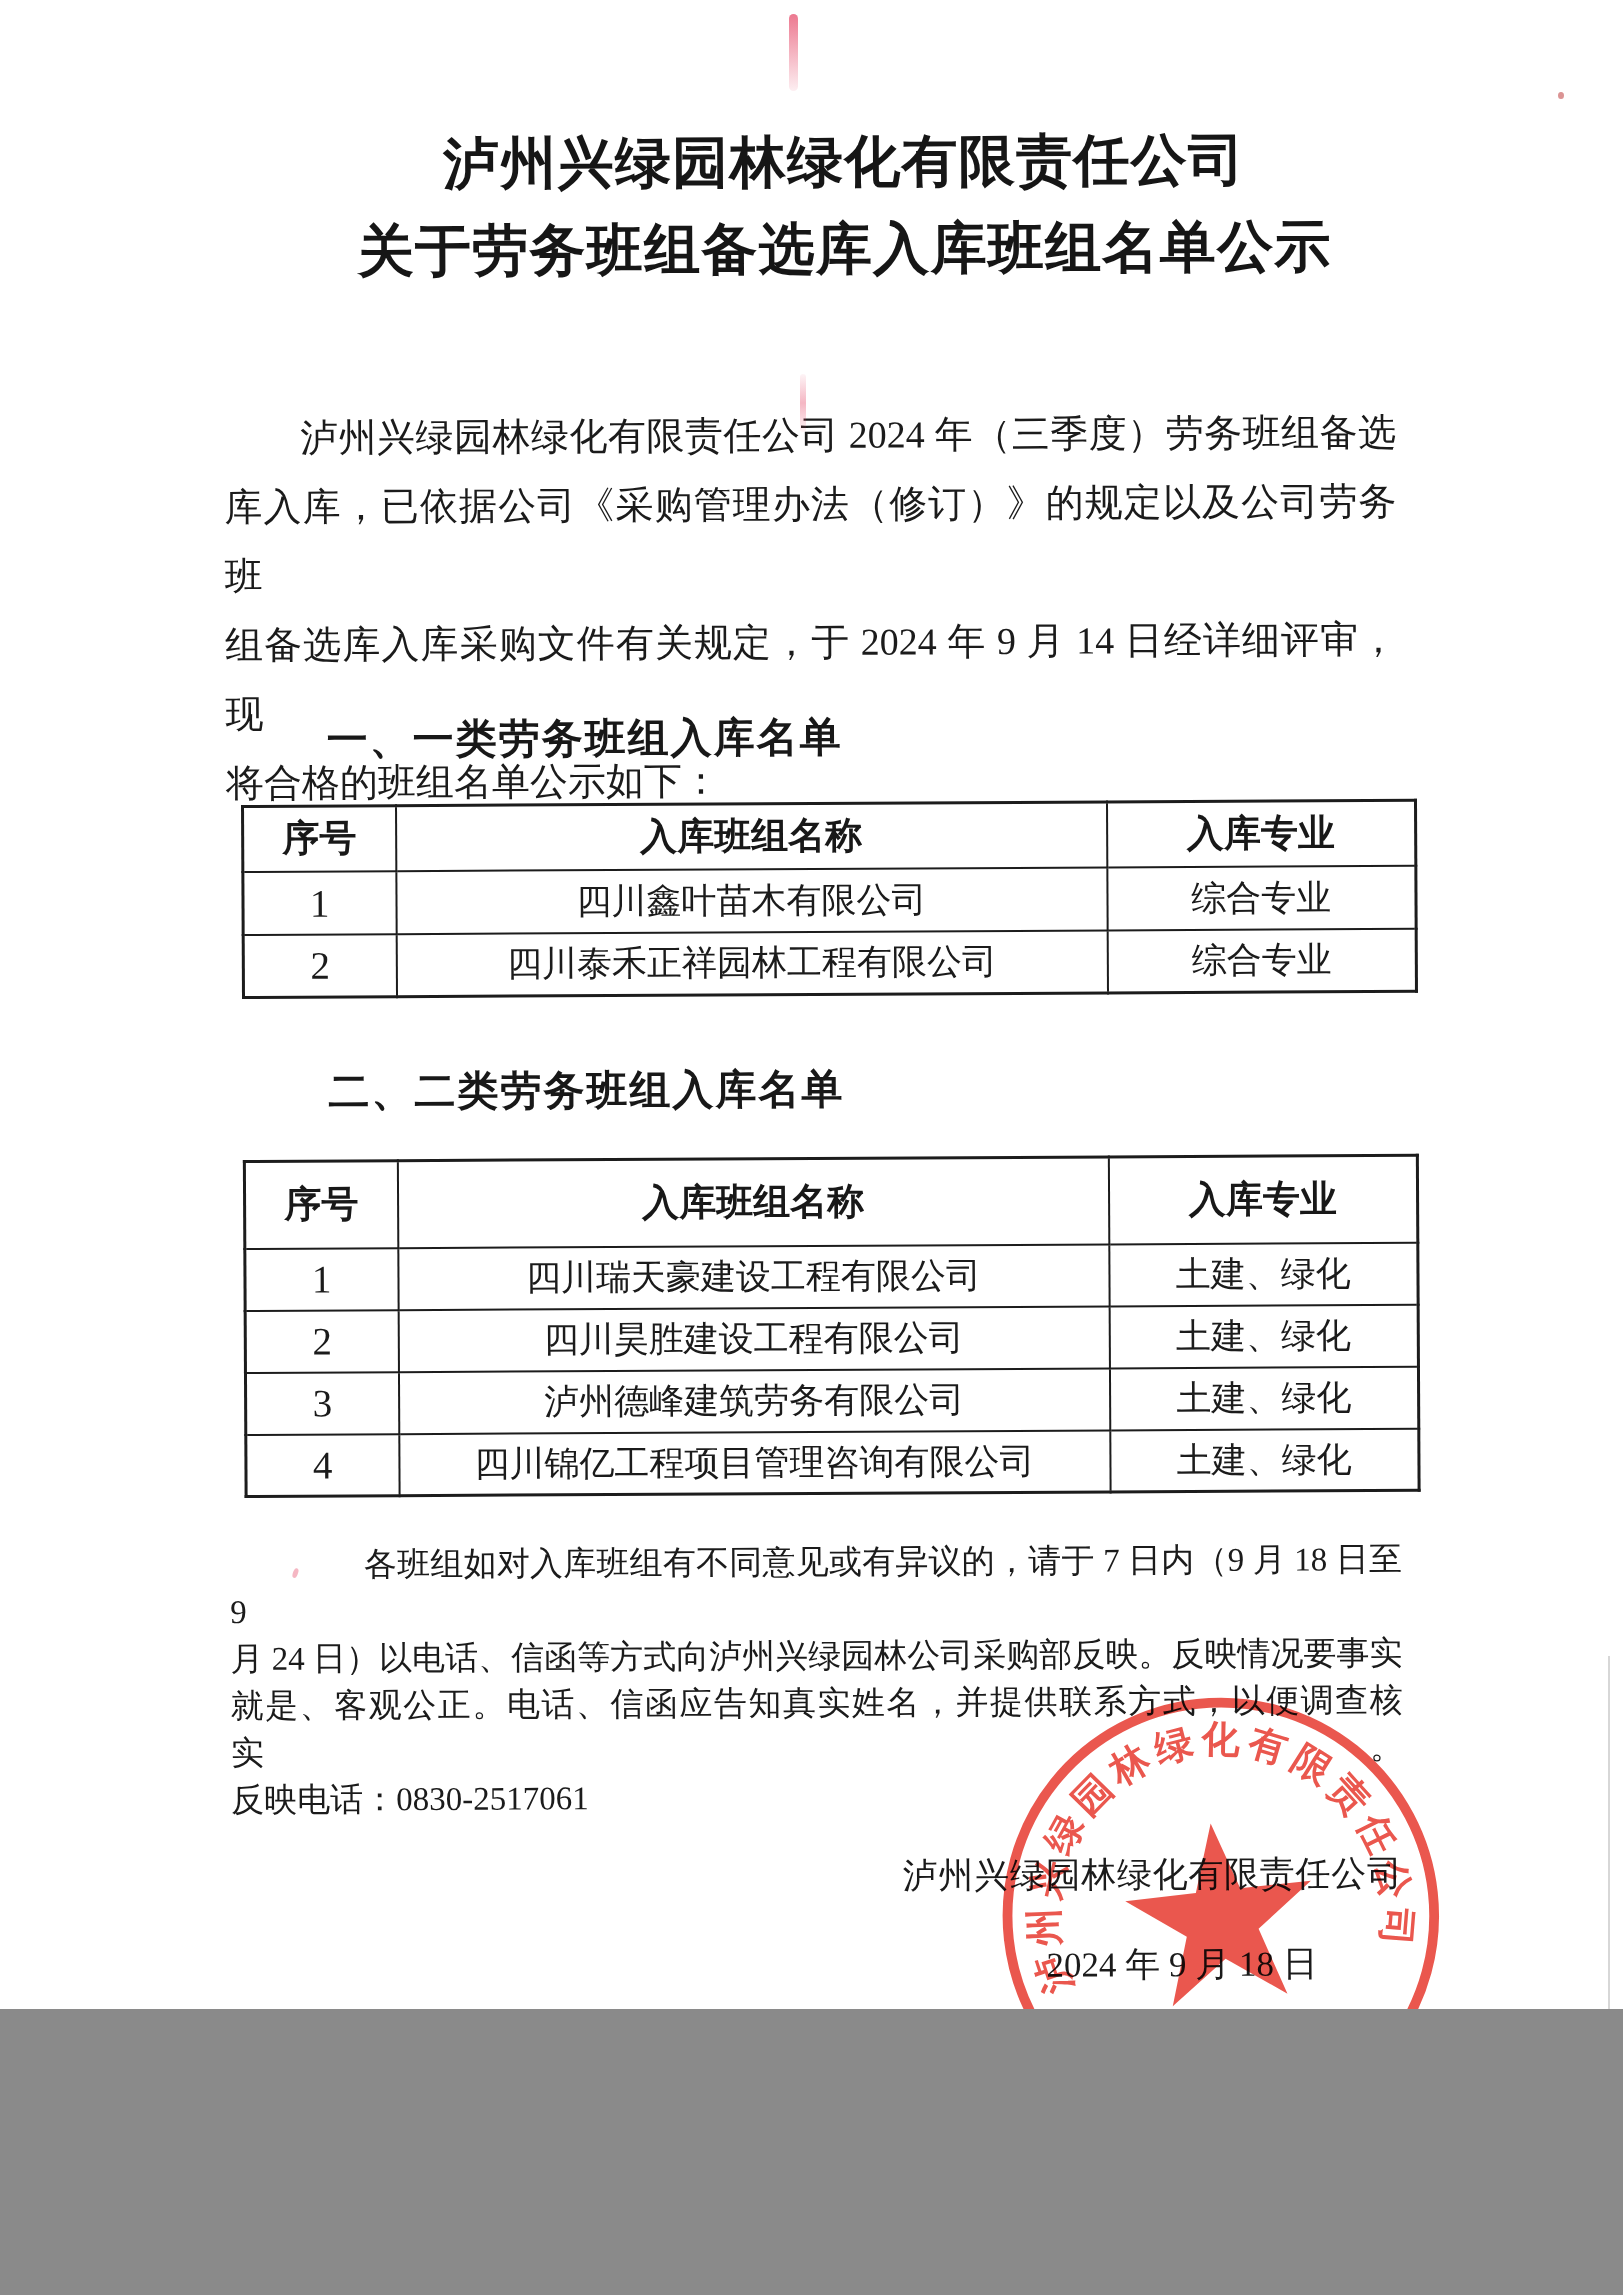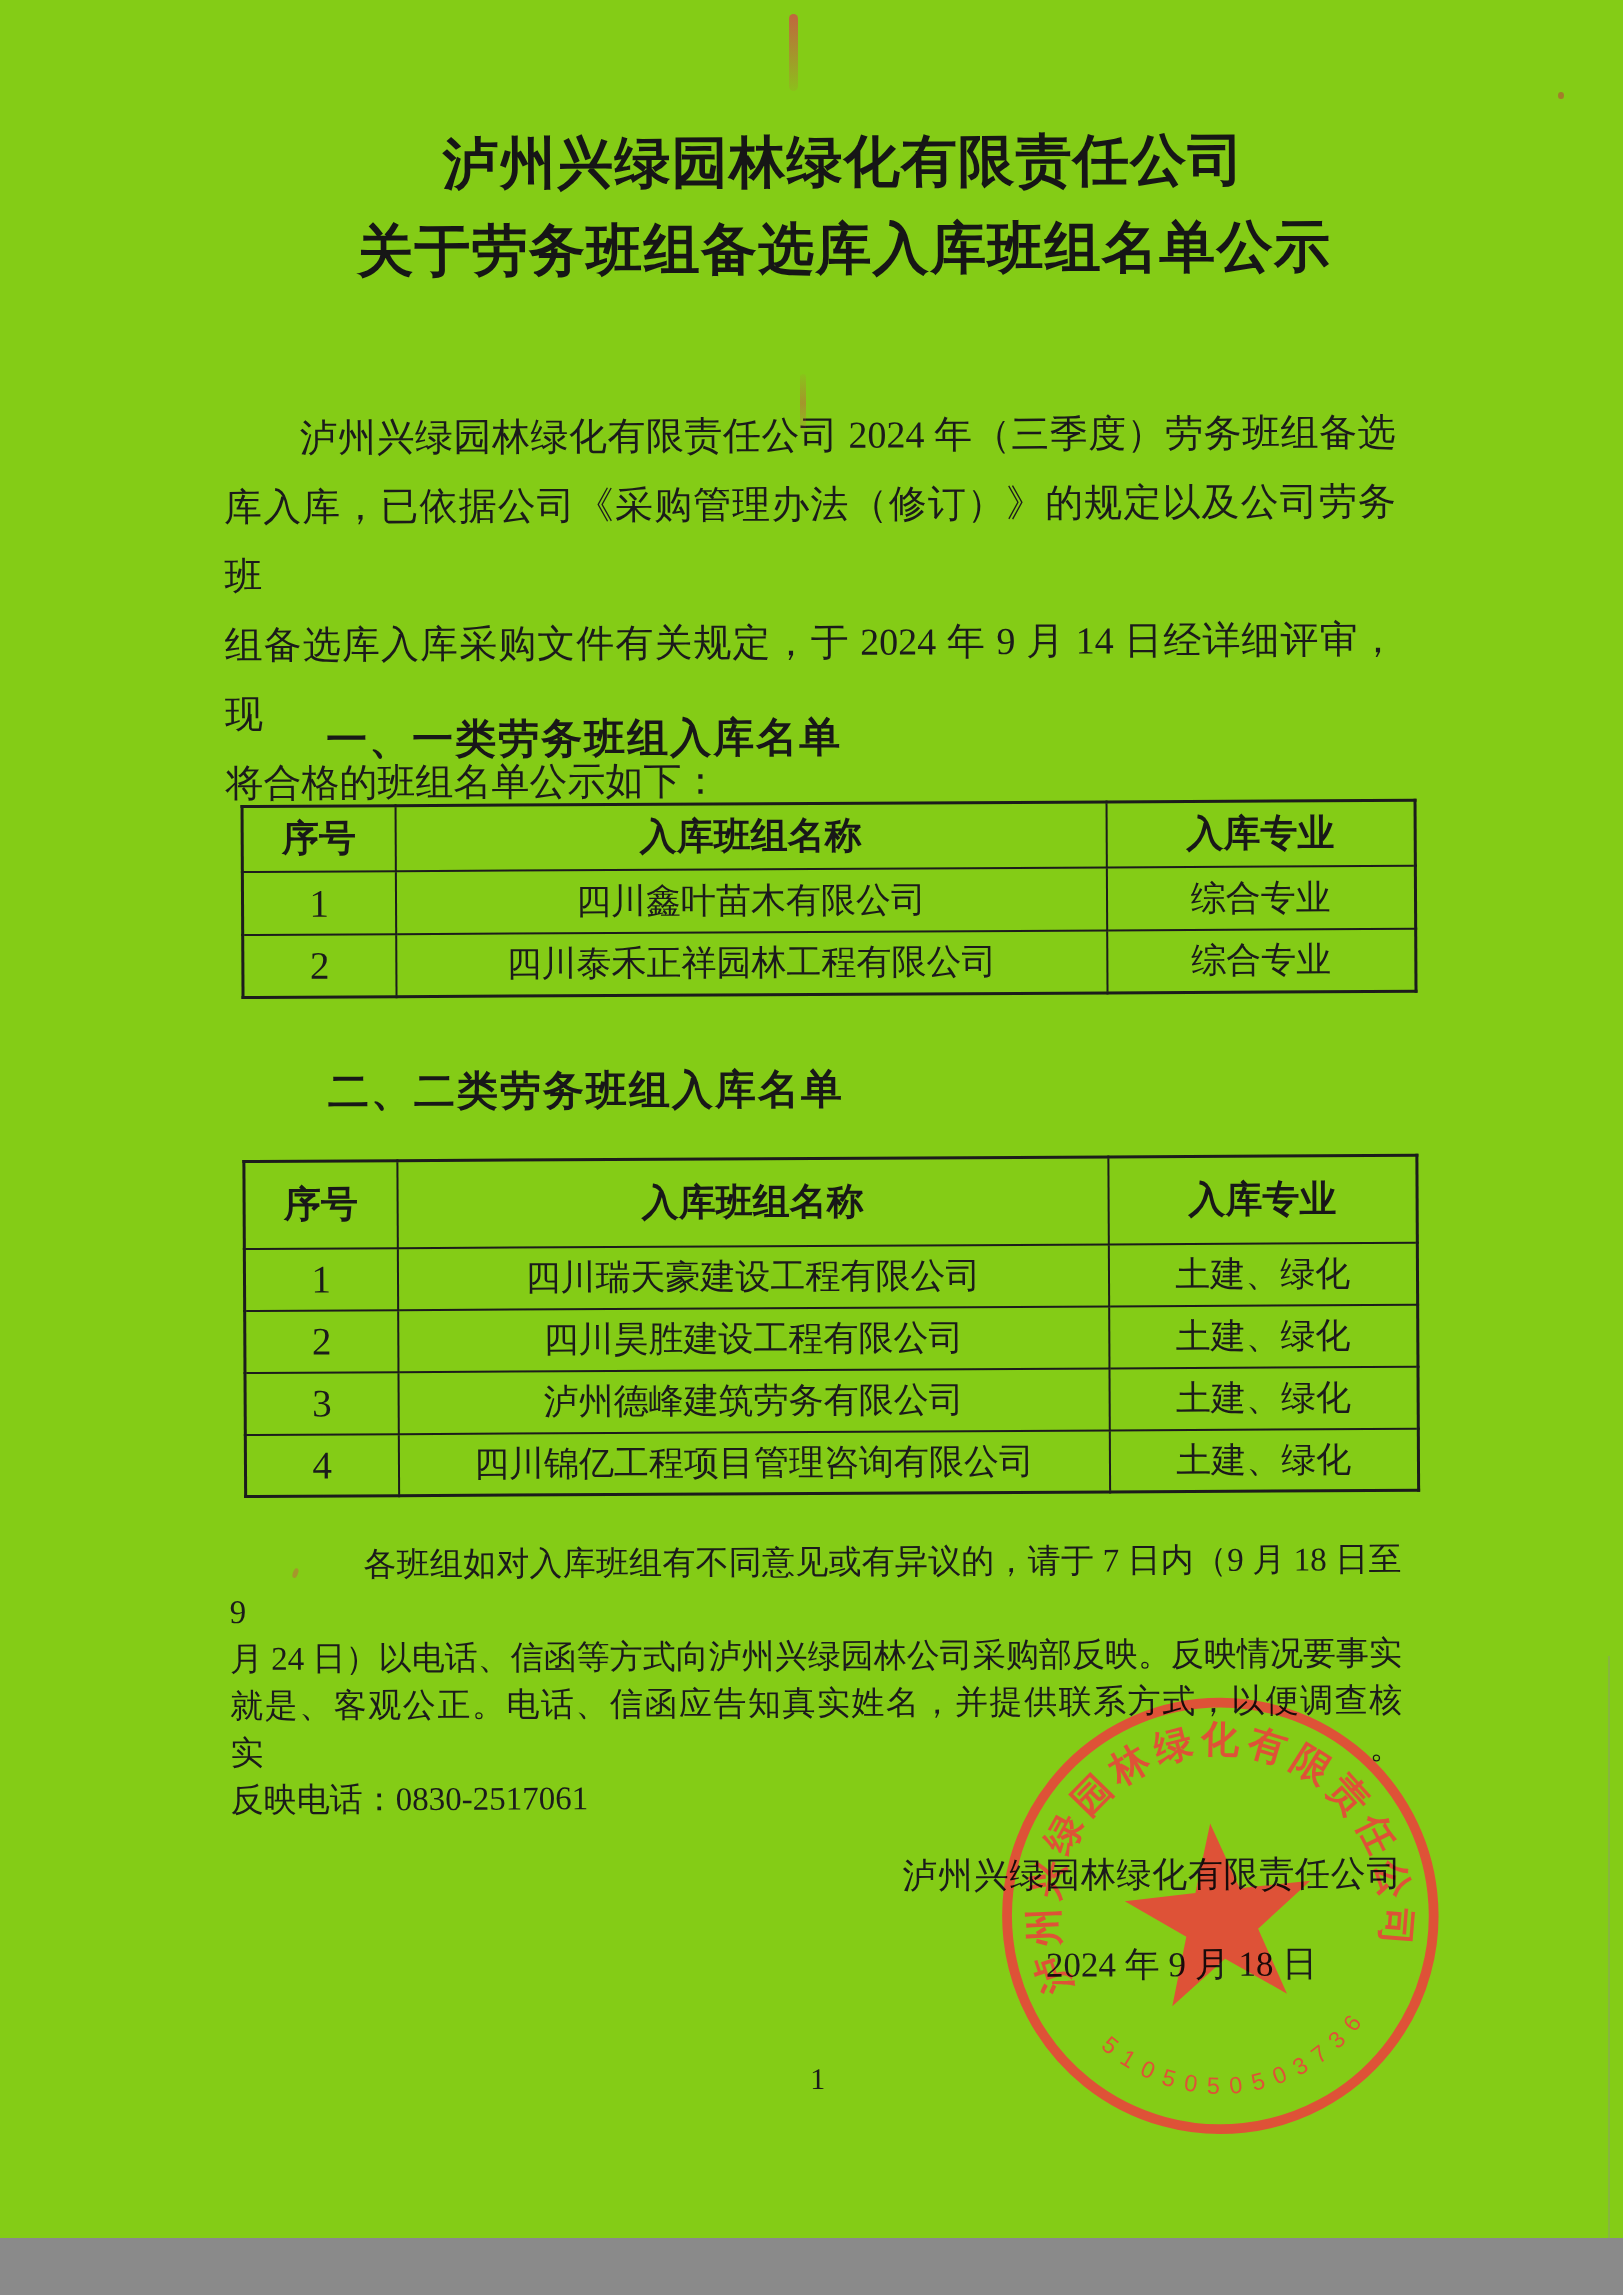--- a/index.html
+++ b/index.html
@@ -1,17 +1,17 @@
 <!DOCTYPE html>
 <html style="--stamp-color: #e8453a;font-size:10.5px"><head>
 <meta charset="utf-8">
 <style>
   html,body{margin:0;padding:0;background:#8a8a8a;}
   .page{
-    position:relative;width:1623px;height:2238px;background:#84cc16;
+    position:relative;width:1623px;height:2009px;background:#ffffff;
     overflow:hidden;font-family:"Liberation Serif","DejaVu Serif",serif;color:#1b1b1b;
   }
   .content{position:absolute;inset:0;transform:rotate(-0.3deg);transform-origin:50% 40%;}
   .title-line{
     position:absolute;left:0;width:1623px;text-align:center;padding-left:72px;box-sizing:border-box;
     font-family:"Liberation Sans","DejaVu Sans",sans-serif;font-weight:700;
     font-size:56px;line-height:72px;letter-spacing:1.3px;color:#161616;
   }
   .t1{top:126px;}
   .t2{top:213px;}

